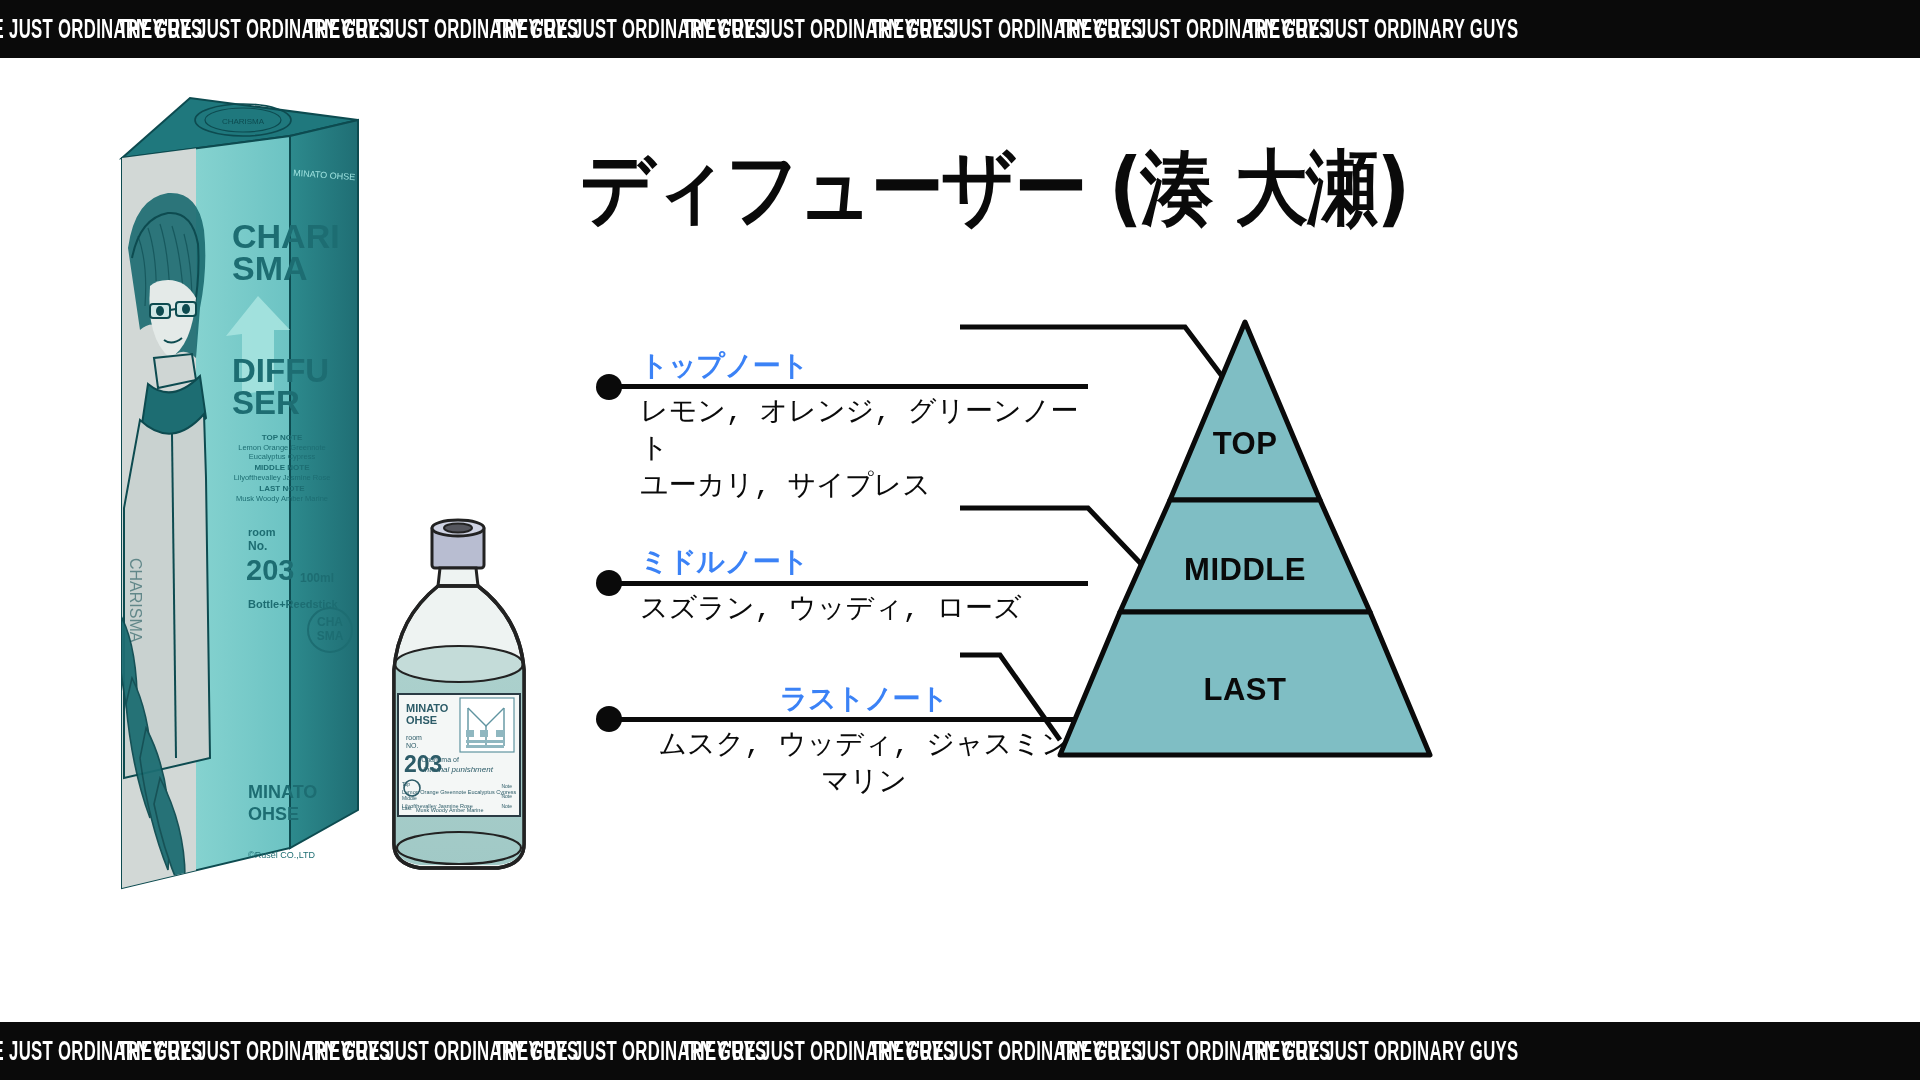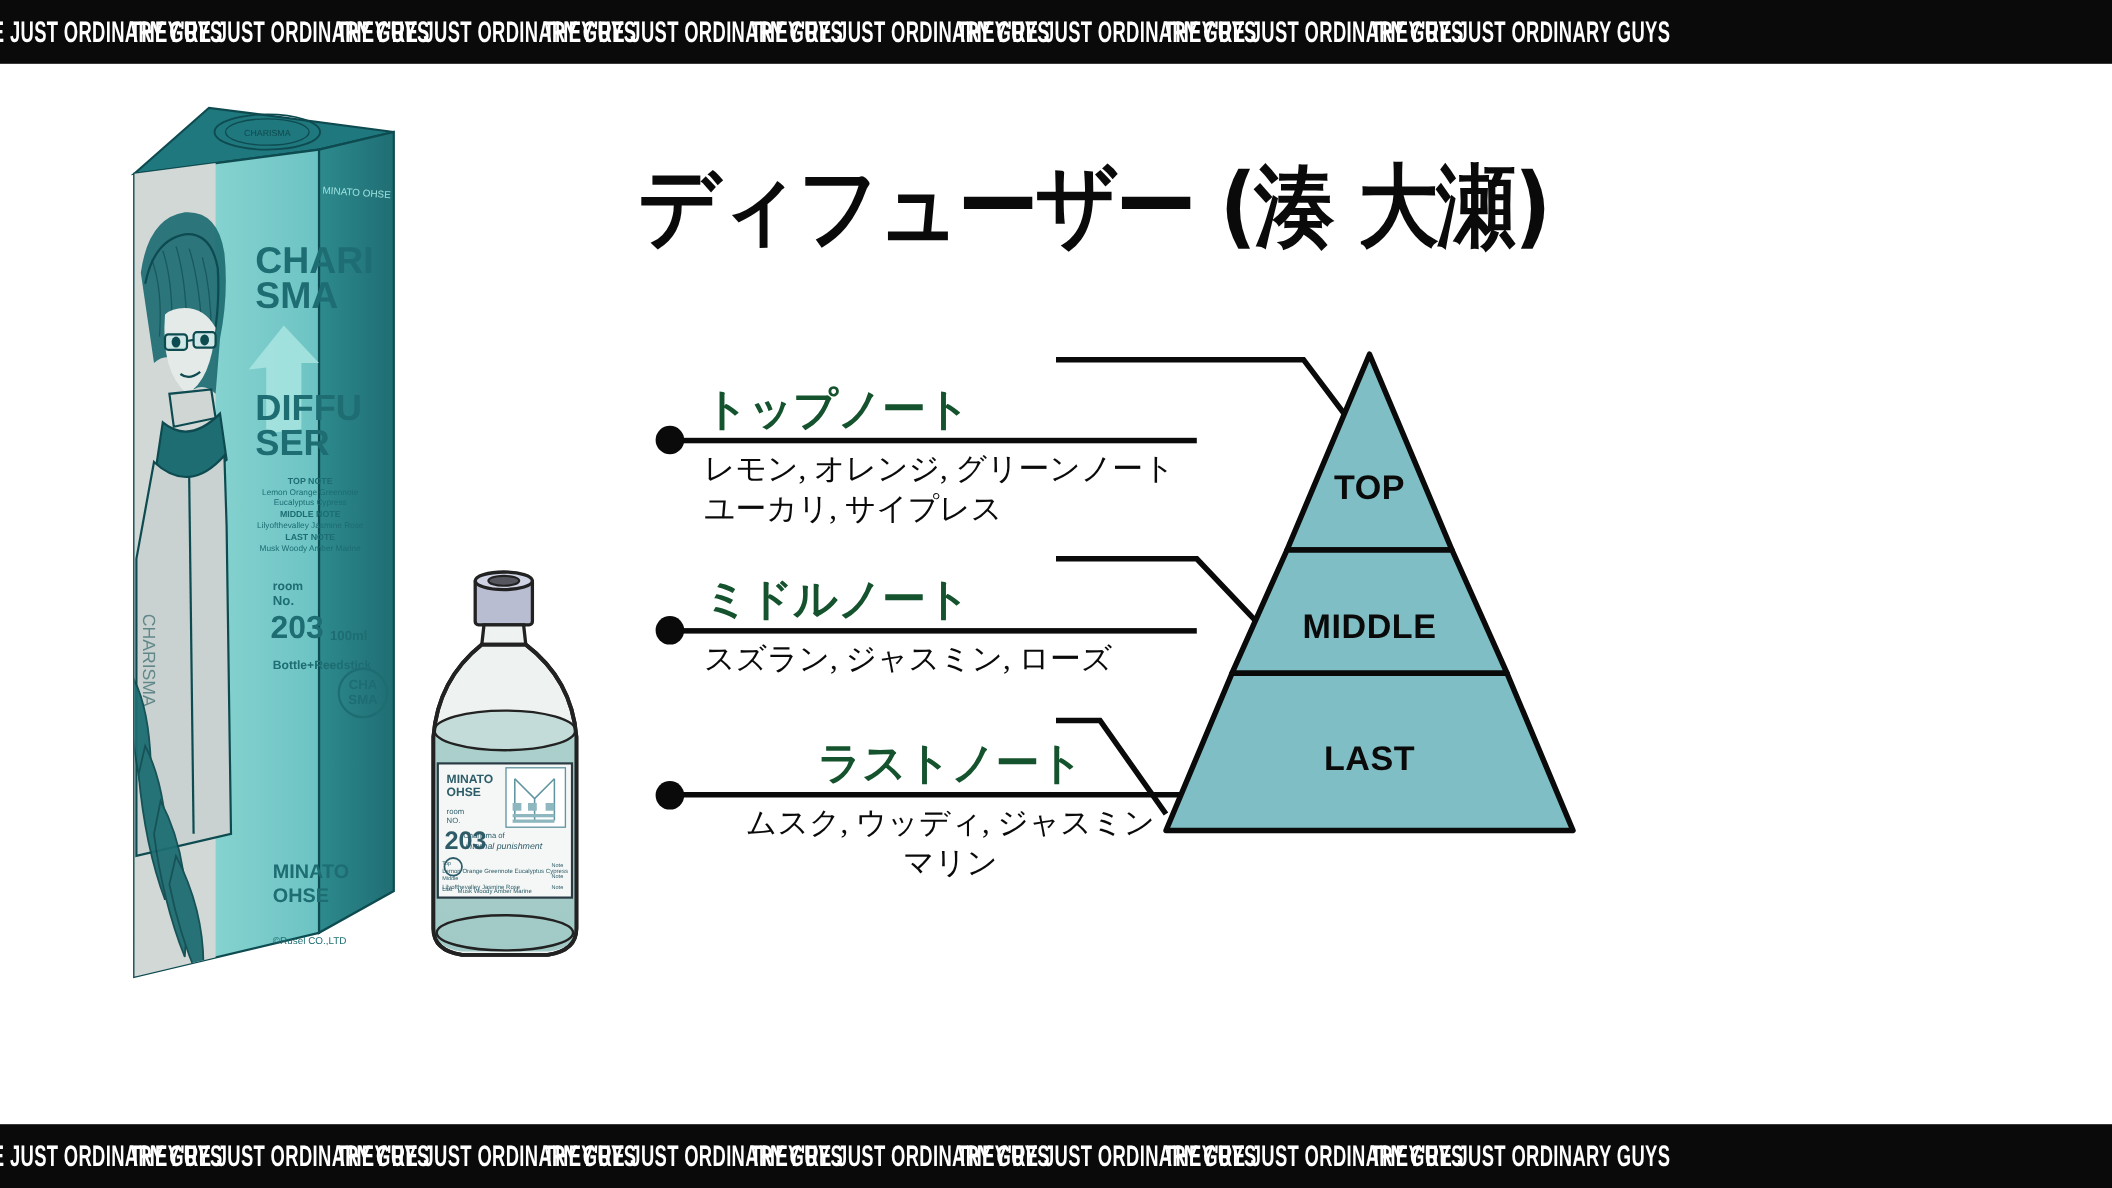--- a/index.html
+++ b/index.html
@@ -49,34 +49,34 @@
 
   
   .artwork { position:absolute; left:0; top:58px; width:620px; height:751px; }
 
   
   .notes { position:absolute; left:618px; top:350px; width:470px; }
   .note-block { position:relative; margin-bottom:40px; }
   .note-block:nth-child(2) { }
   .note-head {
     font-family:"DejaVu Sans","Liberation Sans",sans-serif;
-    font-weight:bold; font-size:40px; color:#14532d;
+    font-weight:bold; font-size:28px; color:#3b82f6;
     letter-spacing:-0.5px; line-height:1.12;
     padding-left:22px;
   }
   .note-rule {
     position:relative; height:5px; background:#0a0a0a; margin-top:3px;
     width:470px;
   }
   .note-dot {
     position:absolute; left:-22px; top:50%; transform:translateY(-50%);
     width:26px; height:26px; border-radius:50%; background:#0a0a0a;
   }
   .note-items {
-    font-family:Liberation Serif, serif;
+    font-family:Liberation Mono, monospace;
     font-size:28px; color:#0a0a0a; line-height:1.32;
     padding-left:22px; padding-top:6px; letter-spacing:0px;
   }
 
   
   .pyramid-wrap { position:absolute; left:960px; top:300px; width:570px; height:480px; }
 
   .pyr-label {
     position:absolute;
     font-family:"Liberation Sans", sans-serif;
@@ -290,21 +290,21 @@
       </div>
       <div class="note-items" style="white-space:pre-line;">レモン, オレンジ, グリーンノート
 ユーカリ, サイプレス</div>
     </div>
 
     <div class="note-block">
       <div class="note-head">ミドルノート</div>
       <div class="note-rule">
         <span class="note-dot"></span>
       </div>
-      <div class="note-items" style="white-space:pre-line;">スズラン, ジャスミン, ローズ</div>
+      <div class="note-items" style="white-space:pre-line;">スズラン, ウッディ, ローズ</div>
     </div>
 
     <div class="note-block" style="margin-top:54px;text-align:center;">
       <div class="note-head">ラストノート</div>
       <div class="note-rule">
         <span class="note-dot"></span>
       </div>
       <div class="note-items" style="white-space:pre-line;">ムスク, ウッディ, ジャスミン
 マリン</div>
     </div>

